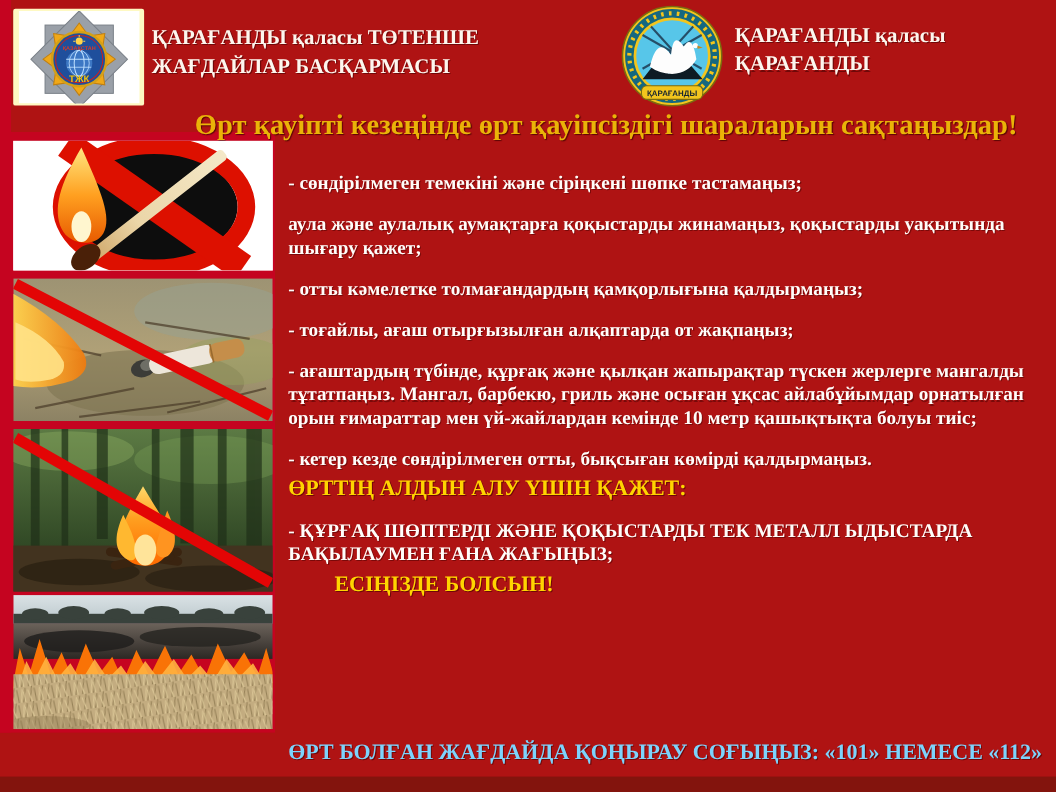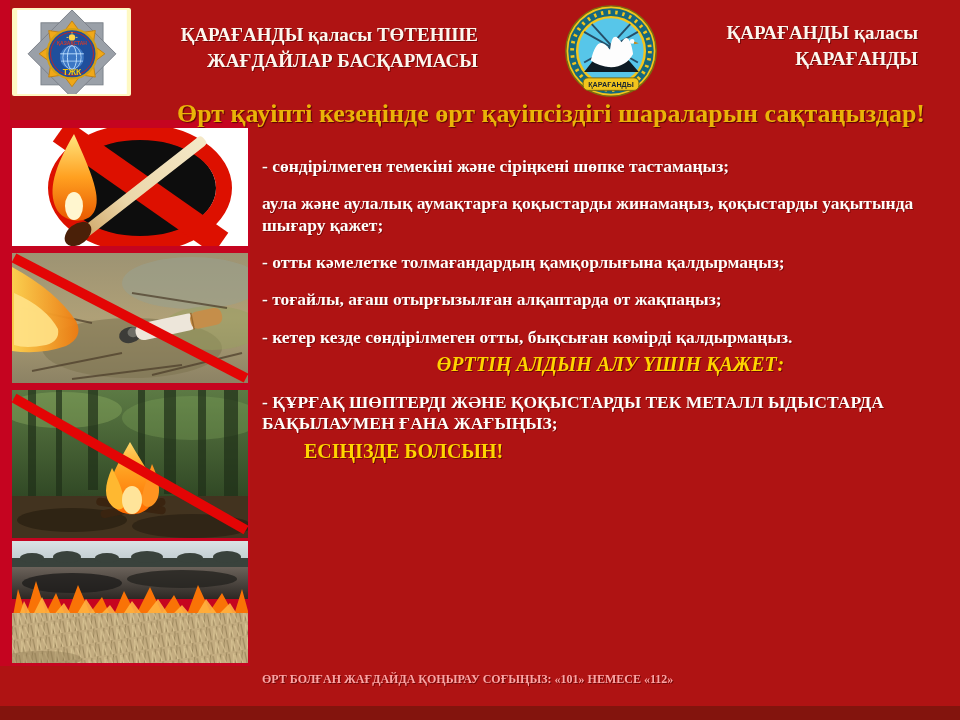--- a/index.html
+++ b/index.html
@@ -10,21 +10,21 @@
   }
   .left-accent{position:absolute;left:0;top:120px;width:250px;height:546px;background:#C50420;}
   .edge-stripe{position:absolute;left:0;top:0;width:10px;height:666px;background:#C50420;}
   .bottom-strip{position:absolute;left:0;top:706px;width:960px;height:14px;background:rgba(95,22,10,.55);}
 
   .logo-card{position:absolute;left:12px;top:8px;width:119px;height:88px;background:#fef9c3;border-radius:2px;display:flex;align-items:center;justify-content:center;}
   .logo-card svg{width:112px;height:84px;}
   .logo-round{position:absolute;left:563px;top:3px;width:96px;height:96px;}
   .logo-round svg{width:96px;height:96px;}
 
-  .org{position:absolute;color:#FDF6EE;font-weight:bold;text-align:right;line-height:1.35;font-size:19px;text-shadow:1px 1px 0 rgba(60,0,0,.55);}
+  .org{position:absolute;color:#FDF6EE;font-weight:bold;text-align:left;line-height:1.35;font-size:19px;text-shadow:1px 1px 0 rgba(60,0,0,.55);}
   .org-left{left:138px;top:22px;width:340px;}
   .org-right{left:668px;top:20px;width:250px;}
 
   .title{
     position:absolute;left:148px;top:98px;width:806px;margin:0;
     color:#eab308;font-size:26px;font-weight:bold;text-align:center;line-height:1.2;
     text-shadow:1px 1px 1px rgba(70,0,0,.8);
   }
 
   figure.photo{position:absolute;left:12px;width:236px;margin:0;overflow:hidden;}
@@ -34,26 +34,26 @@
   .photo3{top:390px;height:148px;}
   .photo4{top:541px;height:122px;}
 
   .content{
     position:absolute;left:262px;top:140px;width:697px;height:528px;
     color:#FFFDFA;
   }
   .content p{margin:16px 0 2px 0;}
   .rule{font-size:17.5px;font-weight:bold;line-height:1.22;text-shadow:1px 1px 0 rgba(70,0,0,.5);}
   .heading{color:#FFD400;font-size:20px;font-weight:bold;line-height:1.2;margin:4px 0 3px 0 !important;text-shadow:1px 1px 0 rgba(70,0,0,.6);}
-  .heading.center{text-align:center;font-style:italic;}
+  .heading.center{}
   .heading.indent{margin-left:42px !important;}
   .closing{font-size:19px;font-weight:normal;line-height:1.28;margin-top:2px !important;text-shadow:1px 1px 0 rgba(70,0,0,.4);}
   .call-line{
     position:absolute;left:262px;top:672px;width:697px;margin:0;
-    color:#fca5a5;font-size:12px;font-weight:bold;line-height:1.2;
+    color:#7dd3fc;font-size:20px;font-weight:bold;line-height:1.2;
     text-shadow:1px 1px 0 rgba(70,0,0,.6);
   }
 </style>
 </head>
 <body>
 
 <div class="page">
 
   <div class="left-accent"></div>
   <div class="edge-stripe"></div>
@@ -261,20 +261,21 @@
       <rect x="0" y="72" width="236" height="50" fill="url(#p4grass)" opacity="0.85"></rect>
       <ellipse cx="30" cy="118" rx="40" ry="8" fill="#8F7B52" opacity="0.4"></ellipse>
     </svg>
   </figure>
 
   <main class="content">
     <p class="rule">- сөндірілмеген темекіні және сіріңкені шөпке тастамаңыз;</p>
     <p class="rule">аула және аулалық аумақтарға қоқыстарды жинамаңыз,  қоқыстарды уақытында шығару қажет;</p>
     <p class="rule">- отты кәмелетке толмағандардың қамқорлығына қалдырмаңыз;</p>
     <p class="rule">- тоғайлы, ағаш отырғызылған алқаптарда от жақпаңыз;</p>
+    <p class="rule">- ағаштардың түбінде, құрғақ  және қылқан жапырақтар түскен жерлерге мангалды  тұтатпаңыз. Мангал, барбекю, гриль және осыған ұқсас айлабұйымдар орнатылған орын ғимараттар мен үй-жайлардан кемінде 10 метр қашықтықта болуы тиіс;</p>
     <p class="rule">- кетер кезде сөндірілмеген отты, бықсыған көмірді қалдырмаңыз.</p>
     <p class="heading center">ӨРТТІҢ  АЛДЫН АЛУ ҮШІН  ҚАЖЕТ:</p>
     <p class="rule">-  ҚҰРҒАҚ ШӨПТЕРДІ ЖӘНЕ ҚОҚЫСТАРДЫ ТЕК МЕТАЛЛ ЫДЫСТАРДА БАҚЫЛАУМЕН  ҒАНА ЖАҒЫҢЫЗ;</p>
     <p class="heading indent">ЕСІҢІЗДЕ  БОЛСЫН!</p>
   </main>
 
   <p class="call-line">ӨРТ БОЛҒАН ЖАҒДАЙДА  ҚОҢЫРАУ СОҒЫҢЫЗ: «101» НЕМЕСЕ «112»</p>
 
 </div>
 

